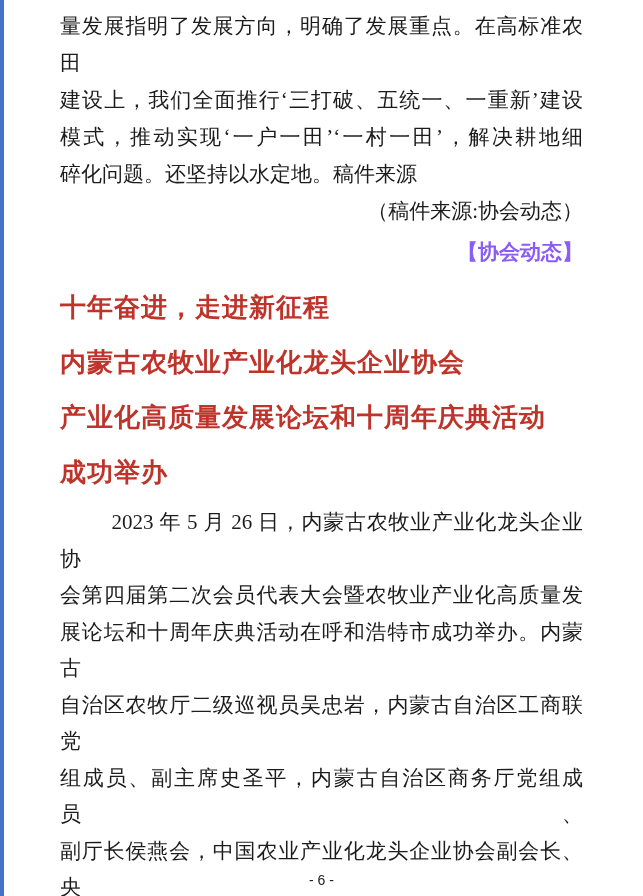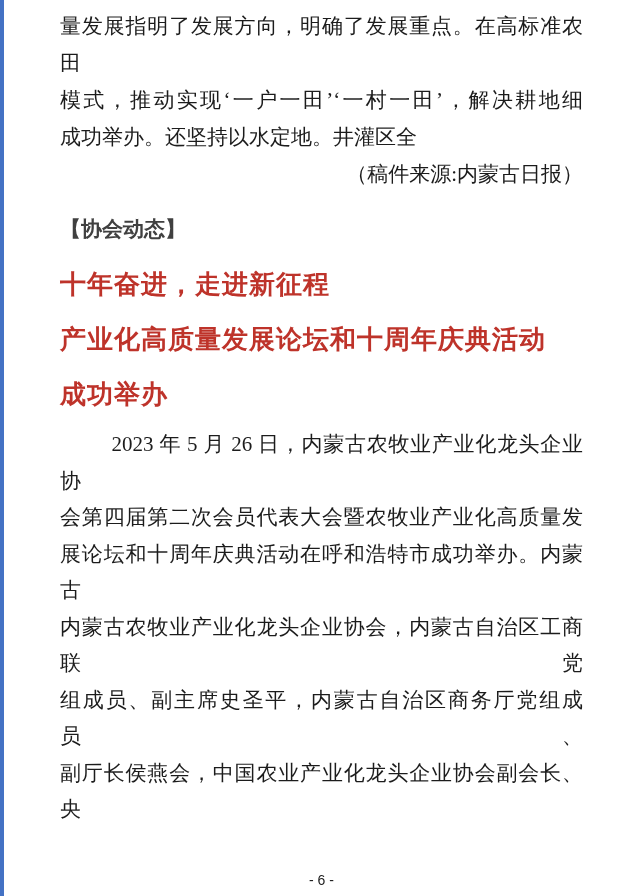--- a/index.html
+++ b/index.html
@@ -28,26 +28,27 @@
   .p-main { margin-top: 4px; font-size: 21px; line-height: 36.5px; }
   .line { text-align: justify; text-align-last: left; }
   .line.j { text-align-last: justify; }
   .line.indent { text-indent: 2.45em; }
   .source-line {
     font-size: 21px;
     line-height: 37px;
     text-align: right;
   }
   .section-header {
-    margin-top: 20px;
+    margin-top: 6px;
     font-family: "Liberation Sans", "DejaVu Sans", sans-serif;
     font-weight: 700;
     font-size: 21px;
     line-height: 32px;
-    color: #404040;
+    color: #8b5cf6;
+    text-align: right;
   }
   .title {
     margin-top: 12px;
     color: var(--title-red, #BE332A);
     font-weight: 700;
     font-size: 26px;
     letter-spacing: 1px;
   }
   .title .t-line { text-align: left; line-height: 55px; }
   .page-number {
@@ -63,39 +64,41 @@
 </head>
 <body>
 
 <div class="page">
   <div class="left-strip"></div>
 
   <div class="content">
 
     <div class="p-top">
       <div class="line j">量发展指明了发展方向，明确了发展重点。在高标准农田</div>
+      <div class="line j">建设上，我们全面推行‘三打破、五统一、一重新’建设</div>
       <div class="line j">模式，推动实现‘一户一田’‘一村一田’，解决耕地细</div>
-      <div class="line">成功举办。还坚持以水定地。井灌区全</div>
+      <div class="line">碎化问题。还坚持以水定地。稿件来源</div>
     </div>
 
-    <div class="source-line">（稿件来源:内蒙古日报）</div>
+    <div class="source-line">（稿件来源:协会动态）</div>
 
     <div class="section-header">【协会动态】</div>
 
     <div class="title">
       <div class="t-line">十年奋进，走进新征程</div>
+      <div class="t-line">内蒙古农牧业产业化龙头企业协会</div>
       <div class="t-line">产业化高质量发展论坛和十周年庆典活动</div>
       <div class="t-line">成功举办</div>
     </div>
 
     <div class="p-main">
       <div class="line j indent">2023 年 5 月 26 日，内蒙古农牧业产业化龙头企业协</div>
       <div class="line j">会第四届第二次会员代表大会暨农牧业产业化高质量发</div>
       <div class="line j">展论坛和十周年庆典活动在呼和浩特市成功举办。内蒙古</div>
-      <div class="line j">内蒙古农牧业产业化龙头企业协会，内蒙古自治区工商联党</div>
+      <div class="line j">自治区农牧厅二级巡视员吴忠岩，内蒙古自治区工商联党</div>
       <div class="line j">组成员、副主席史圣平，内蒙古自治区商务厅党组成员、</div>
       <div class="line j">副厅长侯燕会，中国农业产业化龙头企业协会副会长、央</div>
 
     </div>
 
   </div>
 
   <div class="page-number">- 6 -</div>
 </div>
 

